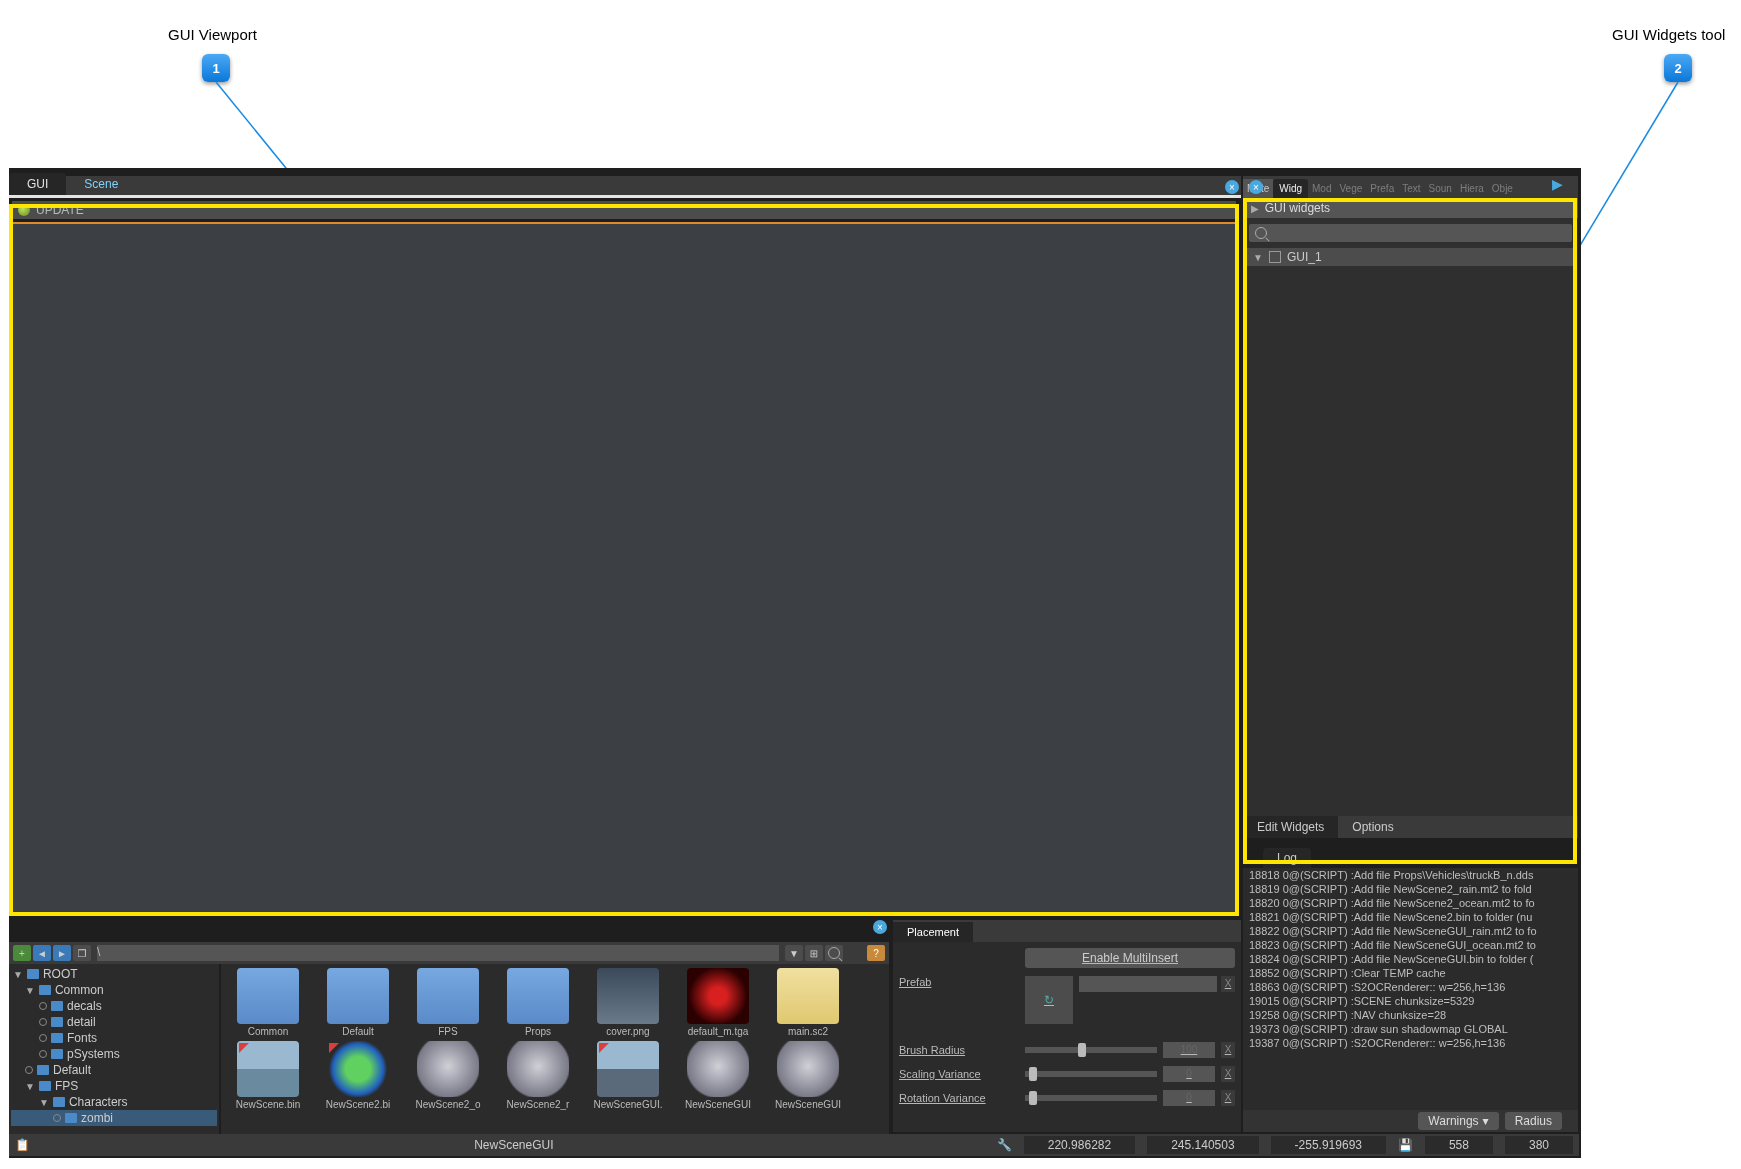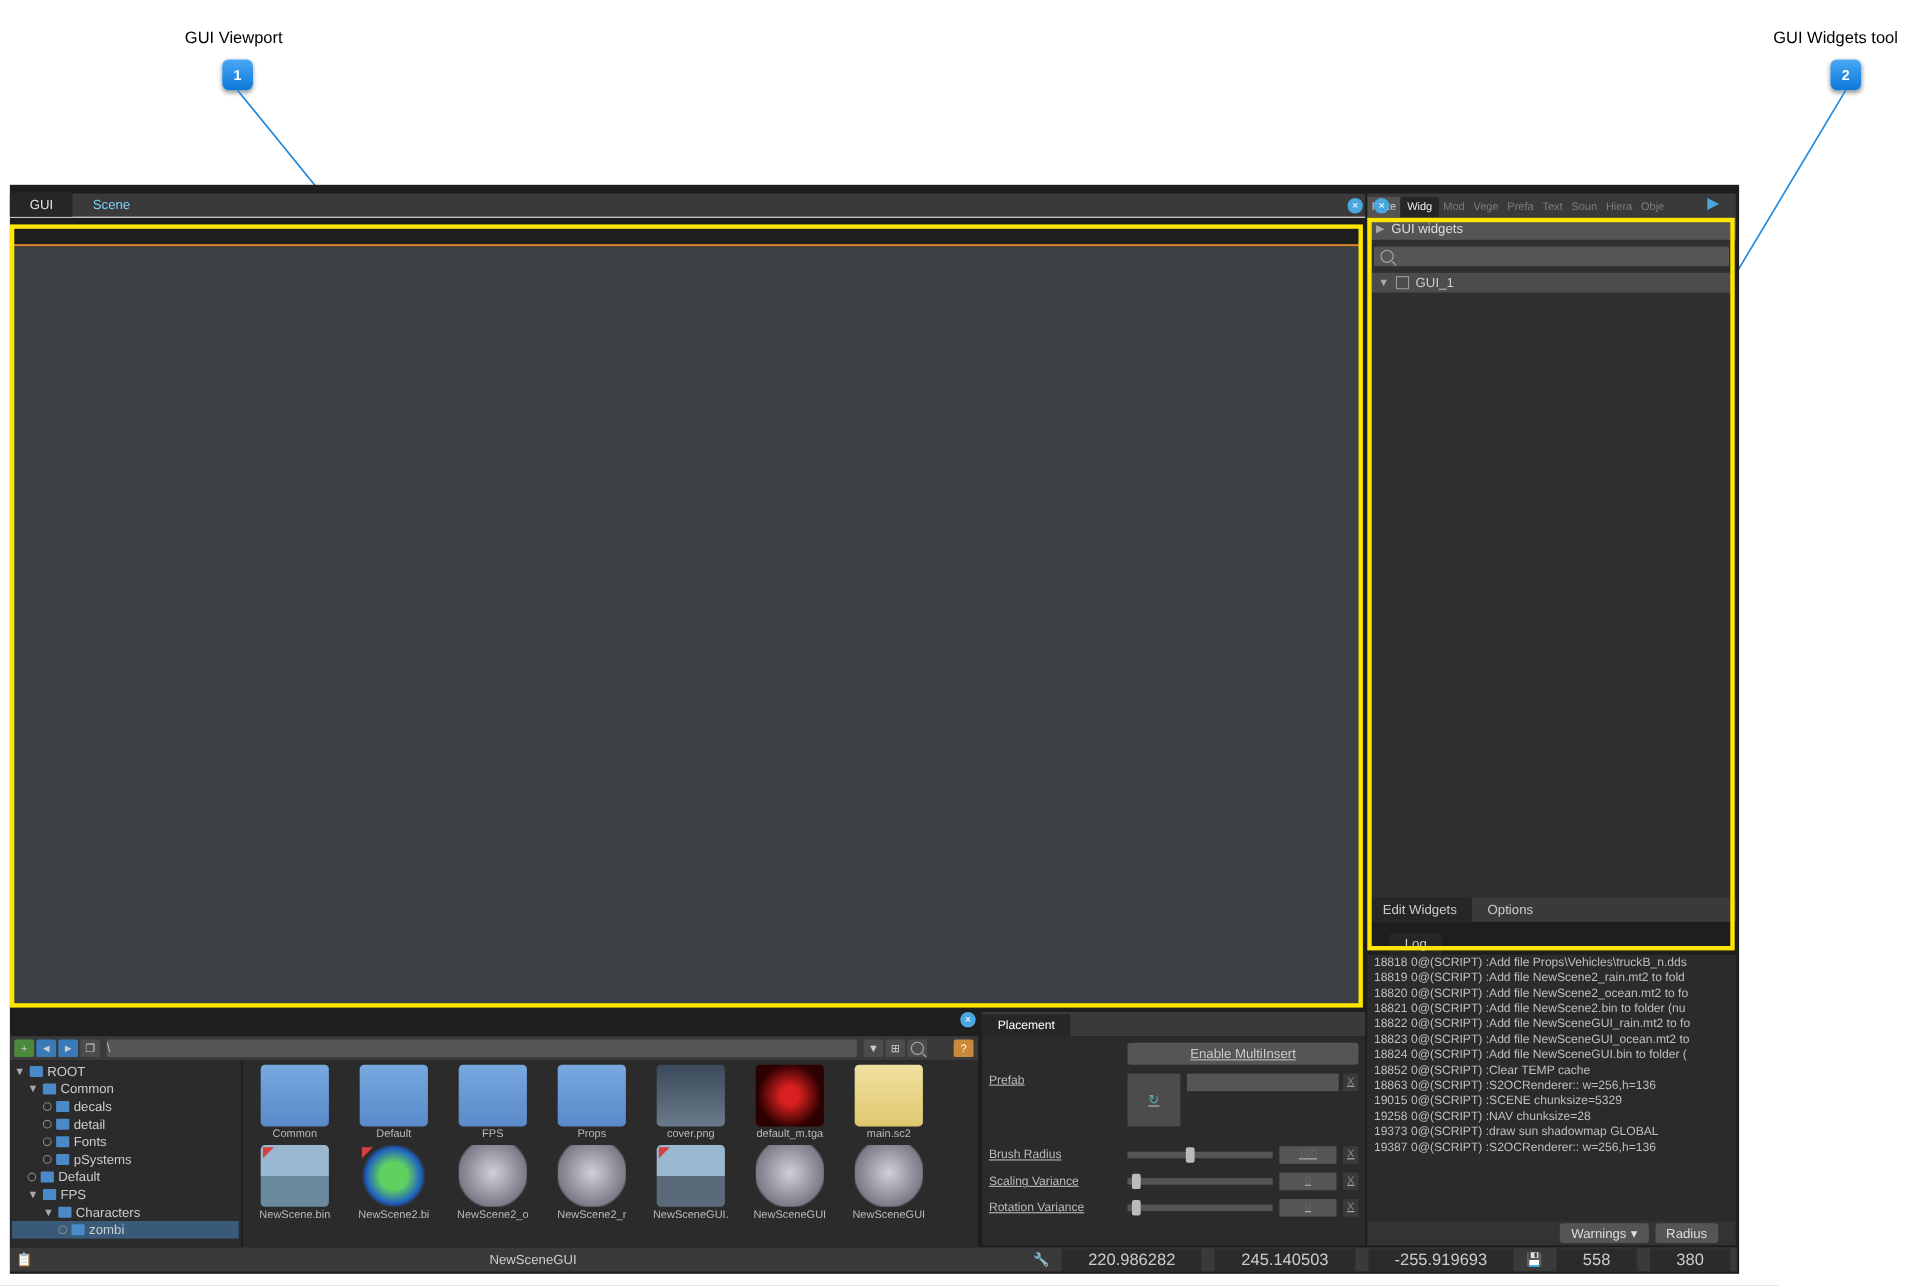--- a/index.html
+++ b/index.html
@@ -6,21 +6,21 @@
 body { background: #fff; width: 1741px; height: 1169px; position: relative; overflow: hidden; }
 
 .annotation-label { position: absolute; font-size: 15px; color: #000; }
 .annotation-badge { position: absolute; width: 28px; height: 28px; background: linear-gradient(#4ba8f5,#0a78d8); color: #fff; font-size: 13px; font-weight: bold; border-radius: 6px; display: flex; align-items: center; justify-content: center; box-shadow: 0 2px 4px rgba(0,0,0,.4); }
 .annotation-line { position: absolute; background: transparent; pointer-events: none; }
 
 .app { position: absolute; left: 9px; top: 168px; width: 1572px; height: 990px; background: #1e1e1e; color: #b8b8b8; font-size: 12px; }
 .app * { font-size: 12px; }
 
 
-.vp-tabs { position: absolute; left: 0; top: 8px; height: 22px; width: 1232px; display: flex; align-items: flex-end; background: #3a3a3a; border-bottom: 1px solid #e5e5e5; }
+.vp-tabs { position: absolute; left: 0; top: 8px; height: 22px; width: 1232px; display: flex; align-items: flex-end; background: #3a3a3a; border-bottom: 3px solid #e5e5e5; }
 .vp-tab { padding: 4px 18px; color: #7dd3fc; cursor: pointer; }
 .vp-tab.active { background: #262626; border-top-left-radius: 3px; border-top-right-radius: 3px; color: #e4e4e4; }
 
 .close-dot { position: absolute; width: 14px; height: 14px; border-radius: 50%; background: #4aa8e0; color: #fff; font-size: 10px; display: flex; align-items: center; justify-content: center; cursor: pointer; }
 
 
 .viewport-wrap { position: absolute; left: 0; top: 30px; width: 1232px; height: 720px; }
 .update-bar { position: absolute; left: 3px; top: 3px; width: 1224px; height: 18px; background: #4c4c4c; display: flex; align-items: center; padding-left: 6px; gap: 6px; }
 .upd-icon { width: 12px; height: 12px; background: radial-gradient(circle at 40% 40%, #c2e05e, #5f8a16); border-radius: 50%; }
 .divider-orange { position: absolute; left: 3px; top: 24px; width: 1224px; height: 2px; background: #e08a2b; }
@@ -85,21 +85,21 @@
 .pl-slider .knob { position: absolute; width: 8px; height: 14px; background: #bbb; top: -4px; left: 4px; border-radius: 2px; }
 .pl-val { width: 52px; height: 16px; background: #555; color: #666; text-align: center; font-size: 10px; line-height: 16px; }
 .pl-x { width: 14px; height: 16px; background: #3a3a3a; color: #888; text-align: center; font-size: 10px; line-height: 16px; cursor: pointer; }
 .pl-btn { flex: 1; text-align: center; background: #555; color: #ccc; padding: 3px 0; border-radius: 3px; cursor: pointer; }
 .prefab-box { width: 48px; height: 48px; background: #4c4c4c; display: flex; align-items: center; justify-content: center; }
 .prefab-field { flex: 1; height: 16px; background: #555; }
 
 
 .status { position: absolute; left: 0; top: 966px; width: 1570px; height: 22px; background: #3a3a3a; display: flex; align-items: center; color: #ccc; padding: 0 6px; gap: 12px; }
 .status .sep { flex: 1; }
-.status .cell { min-width: 90px; text-align: center; background: #2b2b2b; padding: 2px 24px; font-size: 15px; }
+.status .cell { min-width: 90px; text-align: center; background: #2b2b2b; padding: 2px 24px; font-size: 12px; }
 .status .wrench { width: 14px; }
 
 .mag { width: 12px; height: 12px; border: 1px solid #aaa; border-radius: 50%; position: relative; }
 .mag::after { content: ""; position: absolute; width: 5px; height: 1px; background: #aaa; right: -4px; bottom: -2px; transform: rotate(45deg); }
 </style>
 </head>
 <body>
 
 <div class="annotation-label" style="left:168px; top:26px;">GUI Viewport</div>
 <div class="annotation-badge" style="left:202px; top:54px;">1</div>
@@ -112,20 +112,24 @@
 
 <div class="app">
 
   <div class="vp-tabs">
     <div class="vp-tab active">GUI</div>
     <div class="vp-tab">Scene</div>
   </div>
   <div class="close-dot" style="left:1216px; top:12px;">×</div>
 
   <div class="viewport-wrap">
+    <div class="update-bar">
+      <div class="upd-icon"></div>
+      <span>UPDATE</span>
+    </div>
     <div class="divider-orange"></div>
     <div class="viewport"></div>
   </div>
 
   <div class="right-tabs-row">
     <div class="right-tab solid">Mate</div>
     <div class="right-tab active">Widg</div>
     <div class="right-tab">Mod</div>
     <div class="right-tab">Vege</div>
     <div class="right-tab">Prefa</div>

